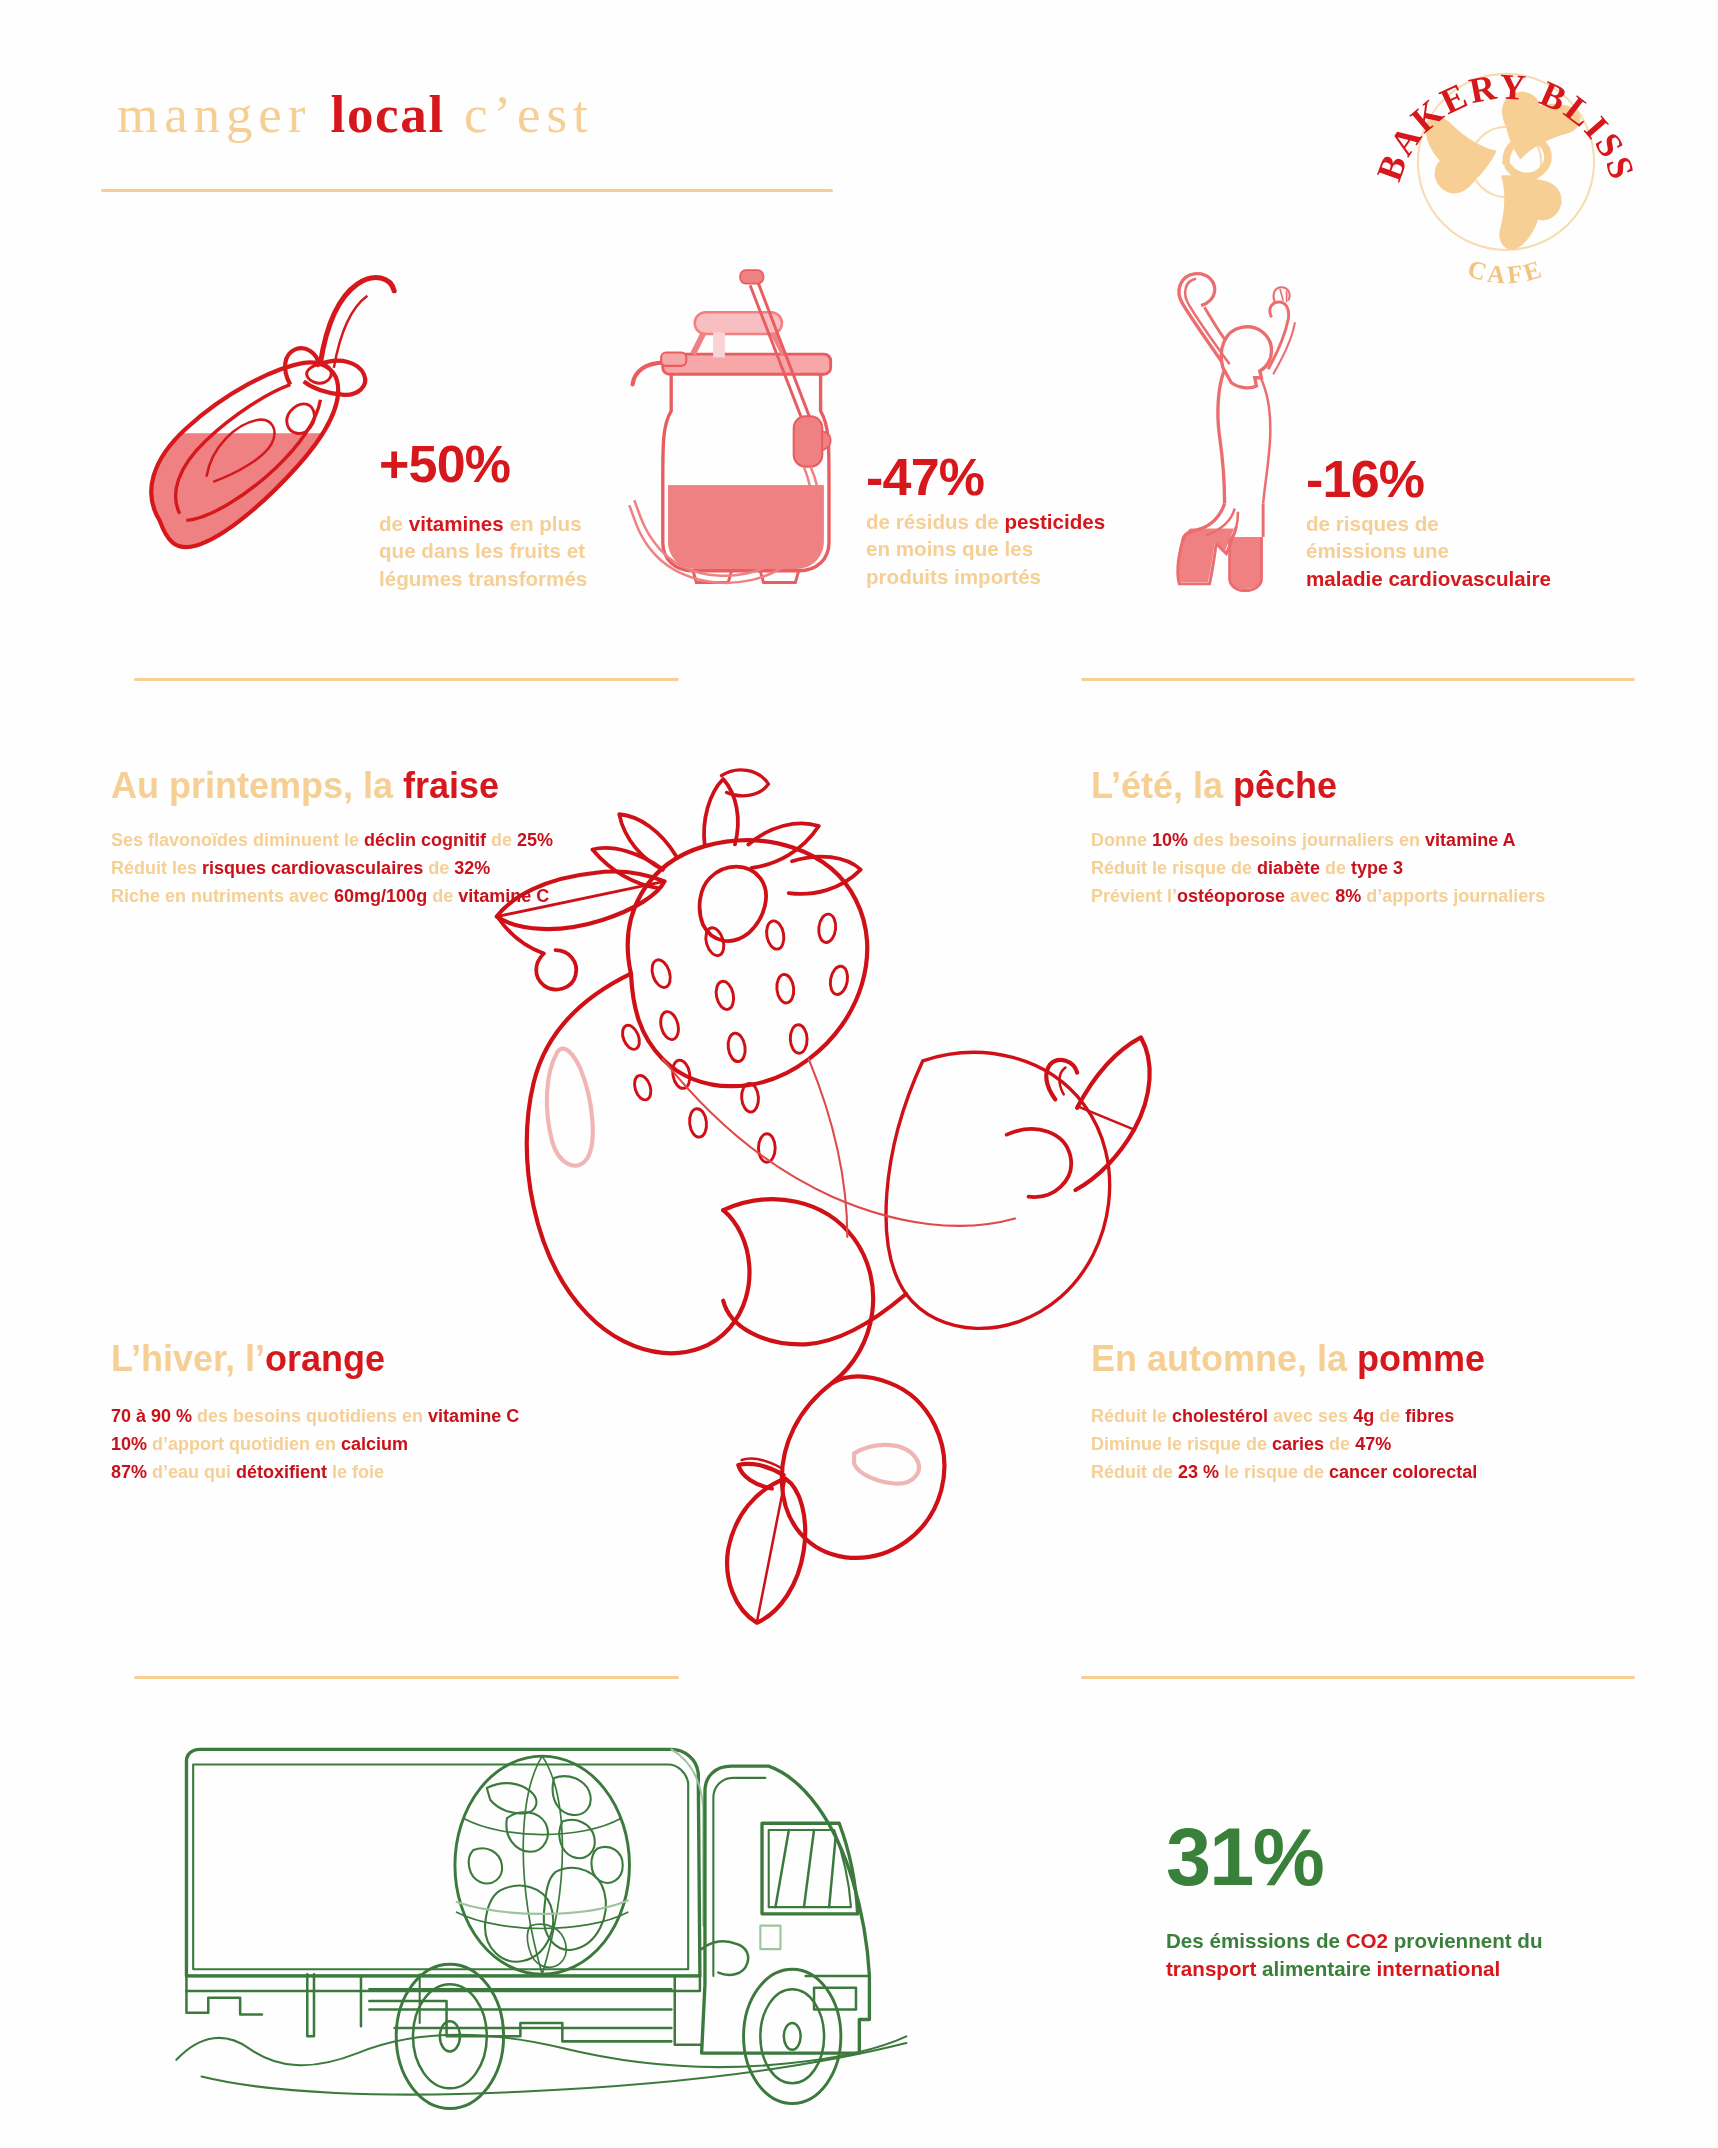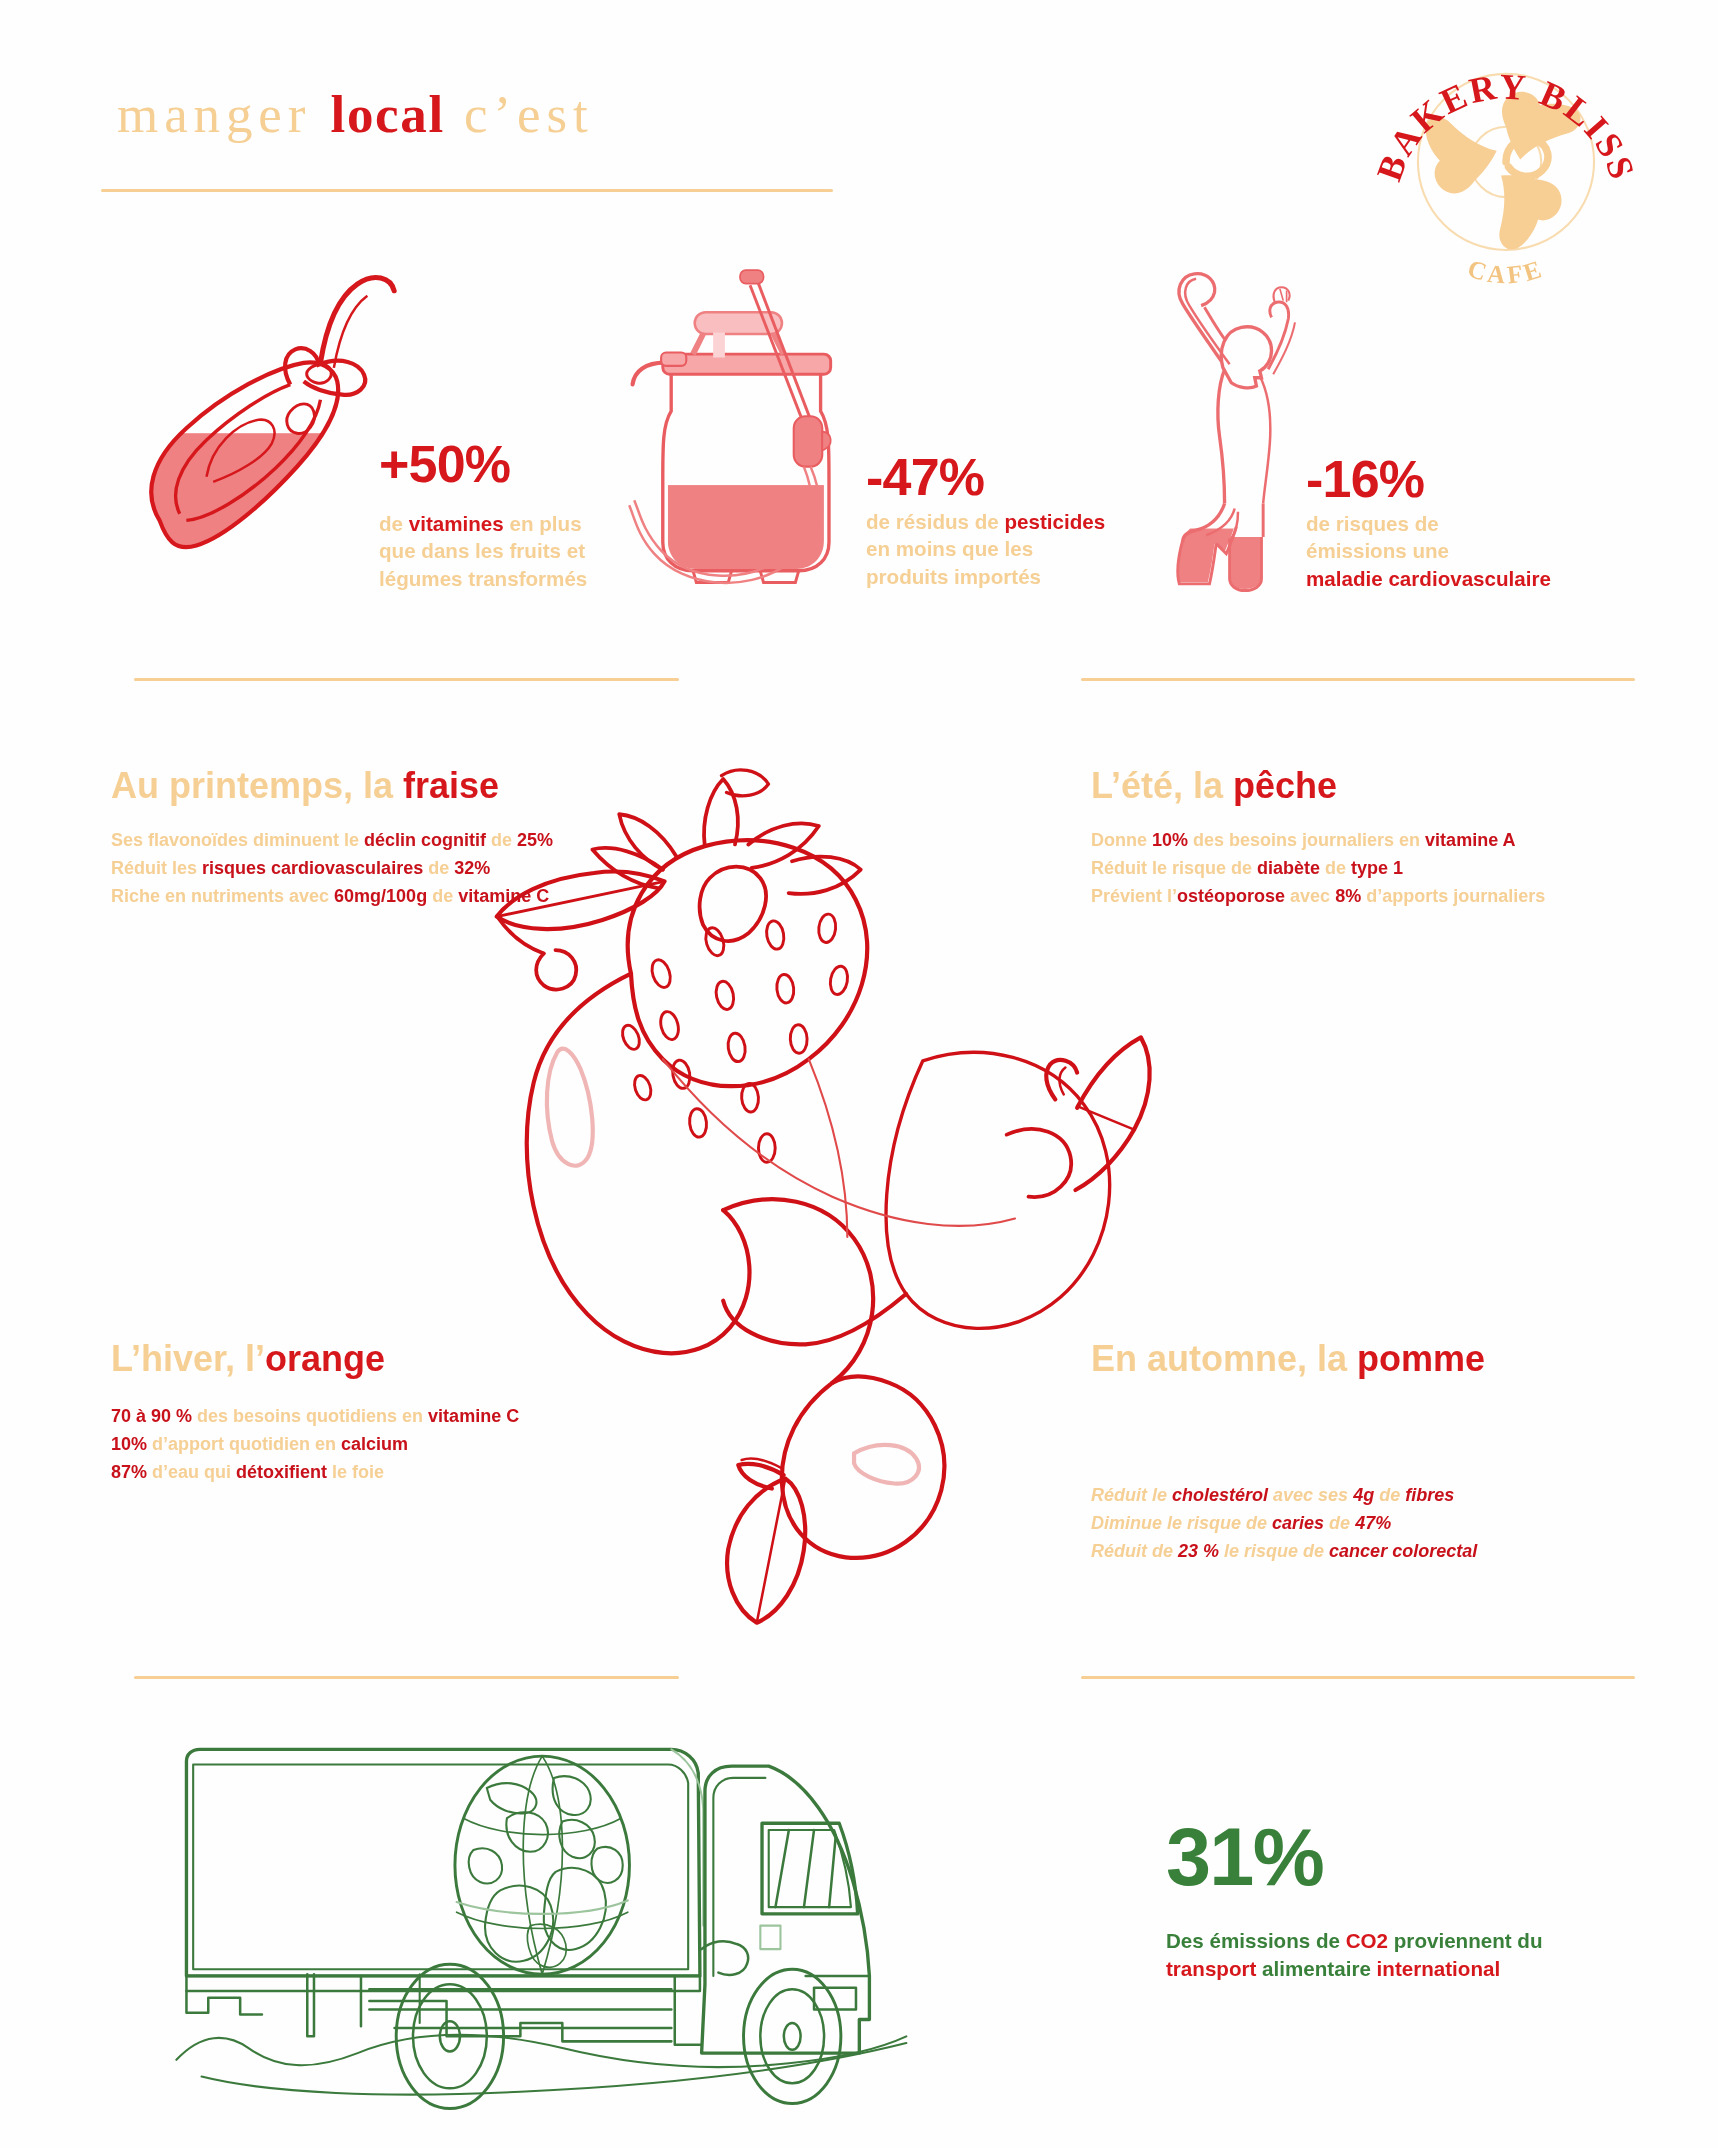--- a/index.html
+++ b/index.html
@@ -309,33 +309,33 @@
 <div class="season-h" style="left:111px; top:768px;text-align:right;"><span>Au printemps, la </span><b>fraise</b></div>
 <div class="season-lines" style="left:111px; top:827px;">
     <div><span>Ses flavonoïdes diminuent le </span><b>déclin cognitif</b><span> de </span><b>25%</b></div>
     <div><span>Réduit les </span><b>risques cardiovasculaires</b><span> de </span><b>32%</b></div>
     <div><span>Riche en nutriments avec </span><b>60mg/100g</b><span> de </span><b>vitamine C</b></div>
   </div>
 
 <div class="season-h" style="left:1091px; top:768px;"><span>L’été, la </span><b>pêche</b></div>
 <div class="season-lines" style="left:1091px; top:827px;">
     <div><span>Donne </span><b>10%</b><span> des besoins journaliers en </span><b>vitamine A</b></div>
-    <div><span>Réduit le risque de </span><b>diabète</b><span> de </span><b>type 1</b></div>
+    <div><span>Réduit le risque de </span><b>diabète</b><span> de </span><b>type 3</b></div>
     <div><span>Prévient l’</span><b>ostéoporose</b><span> avec </span><b>8%</b><span> d’apports journaliers</span></div>
   </div>
 
 <div class="season-h" style="left:111px; top:1341px;"><span>L’hiver, l’</span><b>orange</b></div>
 <div class="season-lines" style="left:111px; top:1403px;">
     <div><b>70 à 90 %</b><span> des besoins quotidiens en </span><b>vitamine C</b></div>
     <div><b>10%</b><span> d’apport quotidien en </span><b>calcium</b></div>
     <div><b>87%</b><span> d’eau qui </span><b>détoxifient</b><span> le foie</span></div>
   </div>
 
 <div class="season-h" style="left:1091px; top:1341px;"><span>En automne, la </span><b>pomme</b></div>
-<div class="season-lines" style="left:1091px; top:1482px;font-style:italic;">
+<div class="season-lines" style="left:1091px; top:1403px;">
     <div><span>Réduit le </span><b>cholestérol</b><span> avec ses </span><b>4g</b><span> de </span><b>fibres</b></div>
     <div><span>Diminue le risque de </span><b>caries</b><span> de </span><b>47%</b></div>
     <div><span>Réduit de </span><b>23 %</b><span> le risque de </span><b>cancer colorectal</b></div>
   </div>
 
 <div class="divider" style="left:134px; top:1676px; width:545px;"></div>
 <div class="divider" style="left:1081px; top:1676px; width:554px;"></div>
 
 <div class="abs" style="left:168px; top:1724px;">
   <svg width="839" height="378" viewBox="0 0 1000 450">

